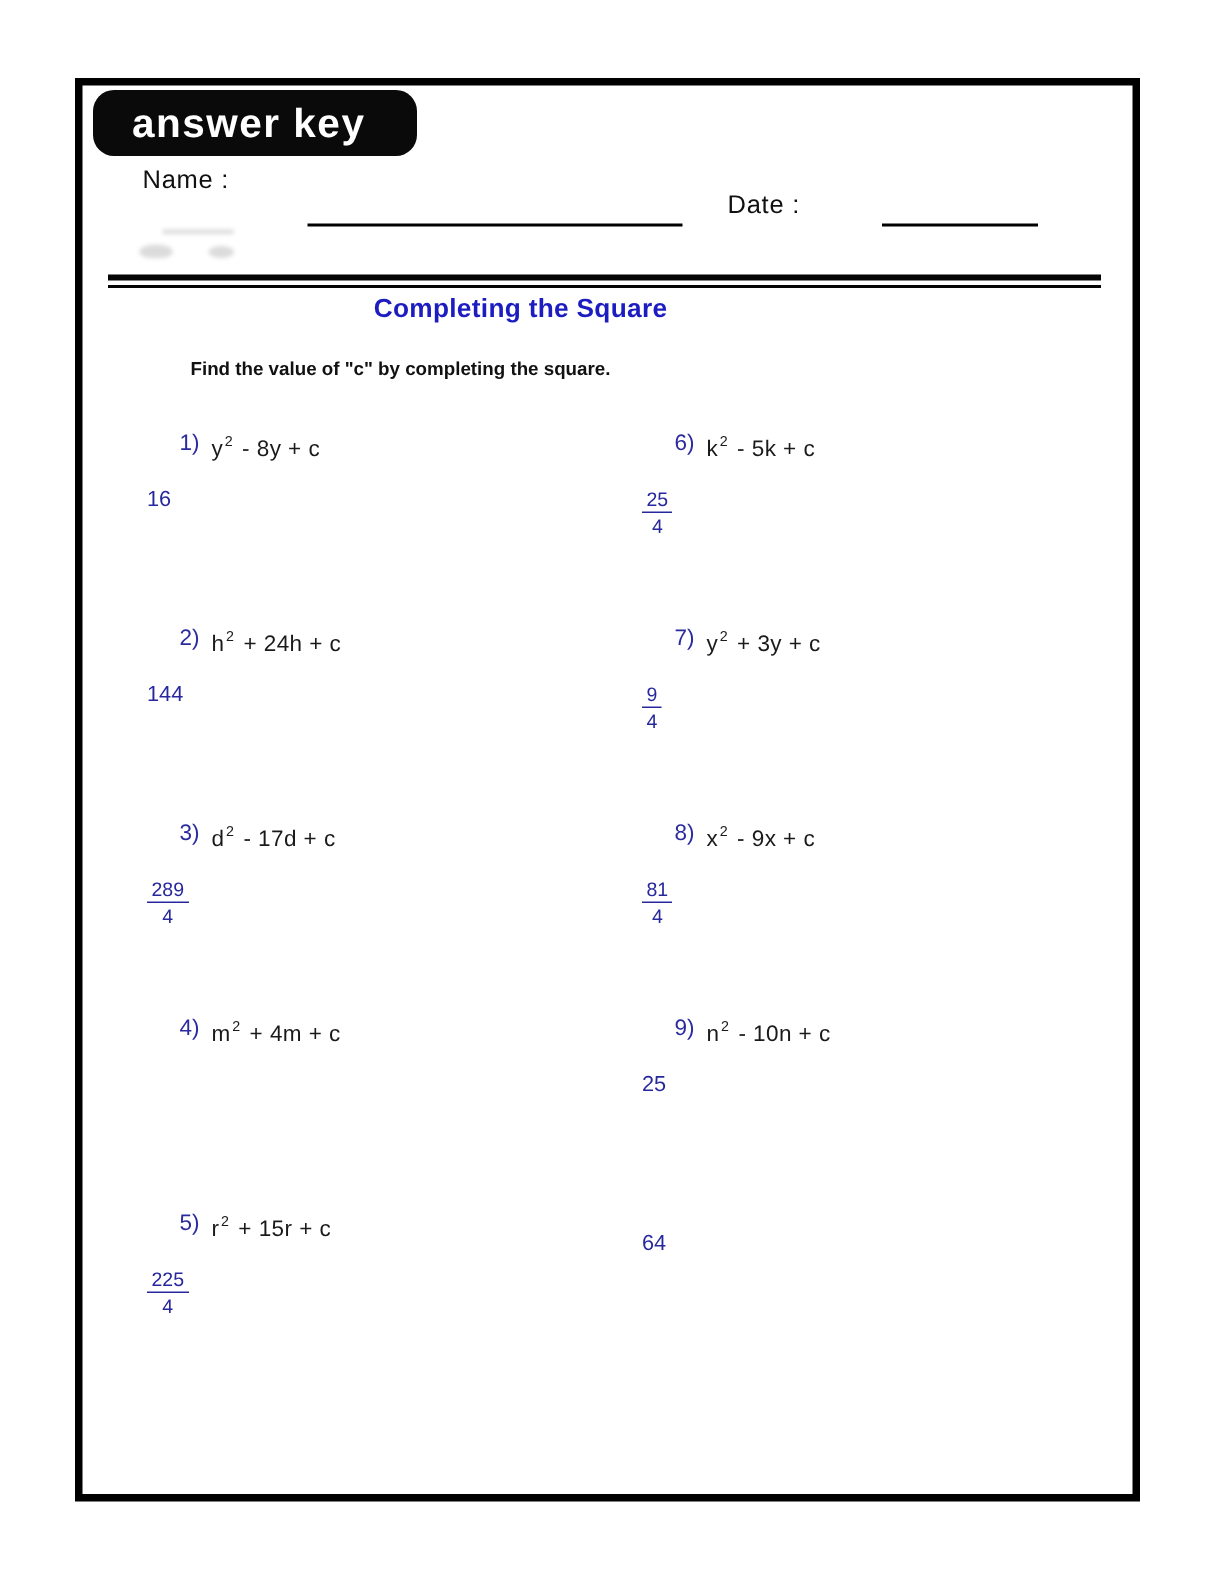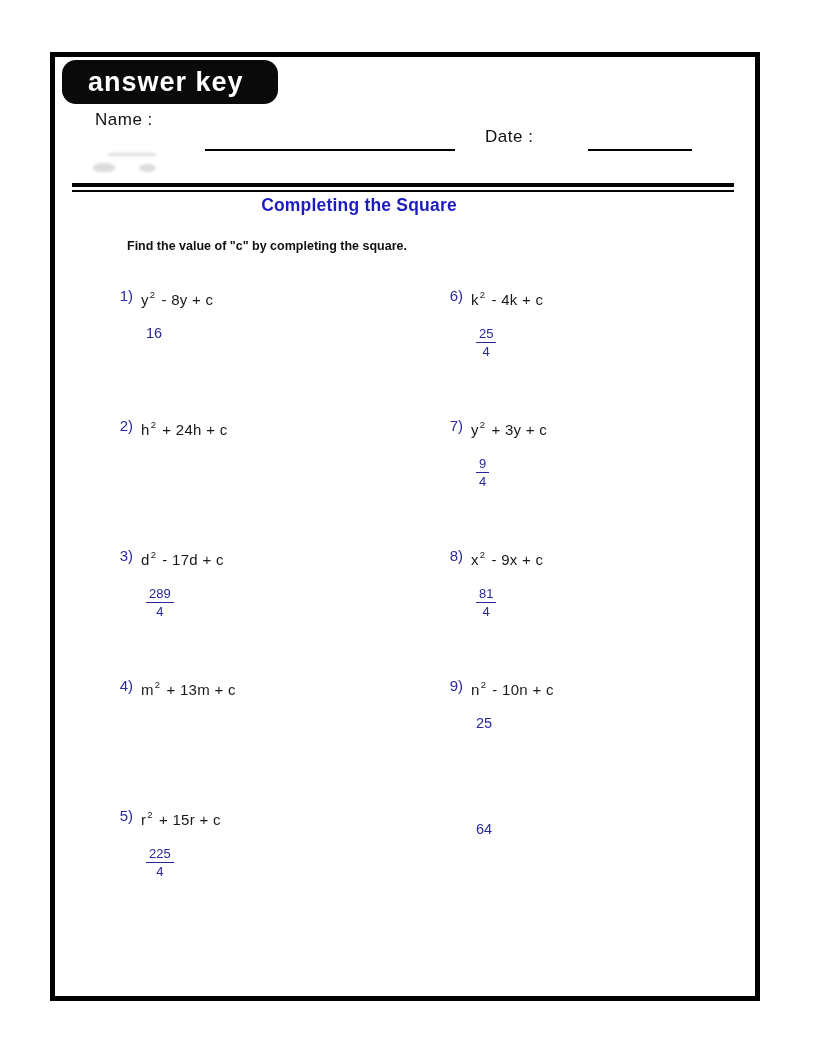--- a/index.html
+++ b/index.html
@@ -78,21 +78,21 @@
     position: absolute;
     left: 17px;
     top: 126px;
     width: 662px;
     height: 3px;
     border-top: 4px solid #050505;
     border-bottom: 2px solid #050505;
   }
   .title {
     position: absolute;
-    left: 12px;
+    left: 0;
     top: 138px;
     width: 584px;
     margin: 0;
     text-align: center;
     font-size: 17.5px;
     font-weight: bold;
     color: var(--title-blue, #1c1cc0);
     letter-spacing: 0.2px;
   }
   .instruction {
@@ -129,21 +129,20 @@
   .pexpr { color: var(--text-black, #1a1a1a); letter-spacing: 0.3px; }
   .pexp {
     font-size: 9.5px;
     position: relative;
     top: -1px;
     margin-left: 1px;
   }
   .ptail { margin-left: 6px; }
   .panswer {
     margin-top: 15px;
-    margin-left: 48px;
     font-size: 14.5px;
     color: var(--answer-blue, #28289e);
   }
   .frac {
     display: inline-flex;
     flex-direction: column;
     align-items: center;
     font-size: 13px;
     line-height: 15px;
   }
@@ -185,55 +184,56 @@
       <span class="pexpr"><span class="pvar">y</span><sup class="pexp">2</sup><span class="ptail">- 8y + c</span></span>
     </div>
     <div class="panswer">16</div>
   </div>
 
   <div class="problem">
     <div class="prow">
       <span class="pnum">2)</span>
       <span class="pexpr"><span class="pvar">h</span><sup class="pexp">2</sup><span class="ptail">+ 24h + c</span></span>
     </div>
+    <div class="panswer">144</div>
   </div>
 
   <div class="problem">
     <div class="prow">
       <span class="pnum">3)</span>
       <span class="pexpr"><span class="pvar">d</span><sup class="pexp">2</sup><span class="ptail">- 17d + c</span></span>
     </div>
     <div class="panswer"><span class="frac">
               <span class="fnum">289</span>
               <span class="fden">4</span>
             </span></div>
   </div>
 
   <div class="problem">
     <div class="prow">
       <span class="pnum">4)</span>
-      <span class="pexpr"><span class="pvar">m</span><sup class="pexp">2</sup><span class="ptail">+ 13m + c</span></span>
+      <span class="pexpr"><span class="pvar">m</span><sup class="pexp">2</sup><span class="ptail">+ 4m + c</span></span>
     </div>
   </div>
 
   <div class="problem">
     <div class="prow">
       <span class="pnum">5)</span>
       <span class="pexpr"><span class="pvar">r</span><sup class="pexp">2</sup><span class="ptail">+ 15r + c</span></span>
     </div>
     <div class="panswer"><span class="frac">
               <span class="fnum">225</span>
               <span class="fden">4</span>
             </span></div>
   </div>
 
   <div class="problem">
     <div class="prow">
       <span class="pnum">6)</span>
-      <span class="pexpr"><span class="pvar">k</span><sup class="pexp">2</sup><span class="ptail">- 4k + c</span></span>
+      <span class="pexpr"><span class="pvar">k</span><sup class="pexp">2</sup><span class="ptail">- 5k + c</span></span>
     </div>
     <div class="panswer"><span class="frac">
               <span class="fnum">25</span>
               <span class="fden">4</span>
             </span></div>
   </div>
 
   <div class="problem">
     <div class="prow">
       <span class="pnum">7)</span>

